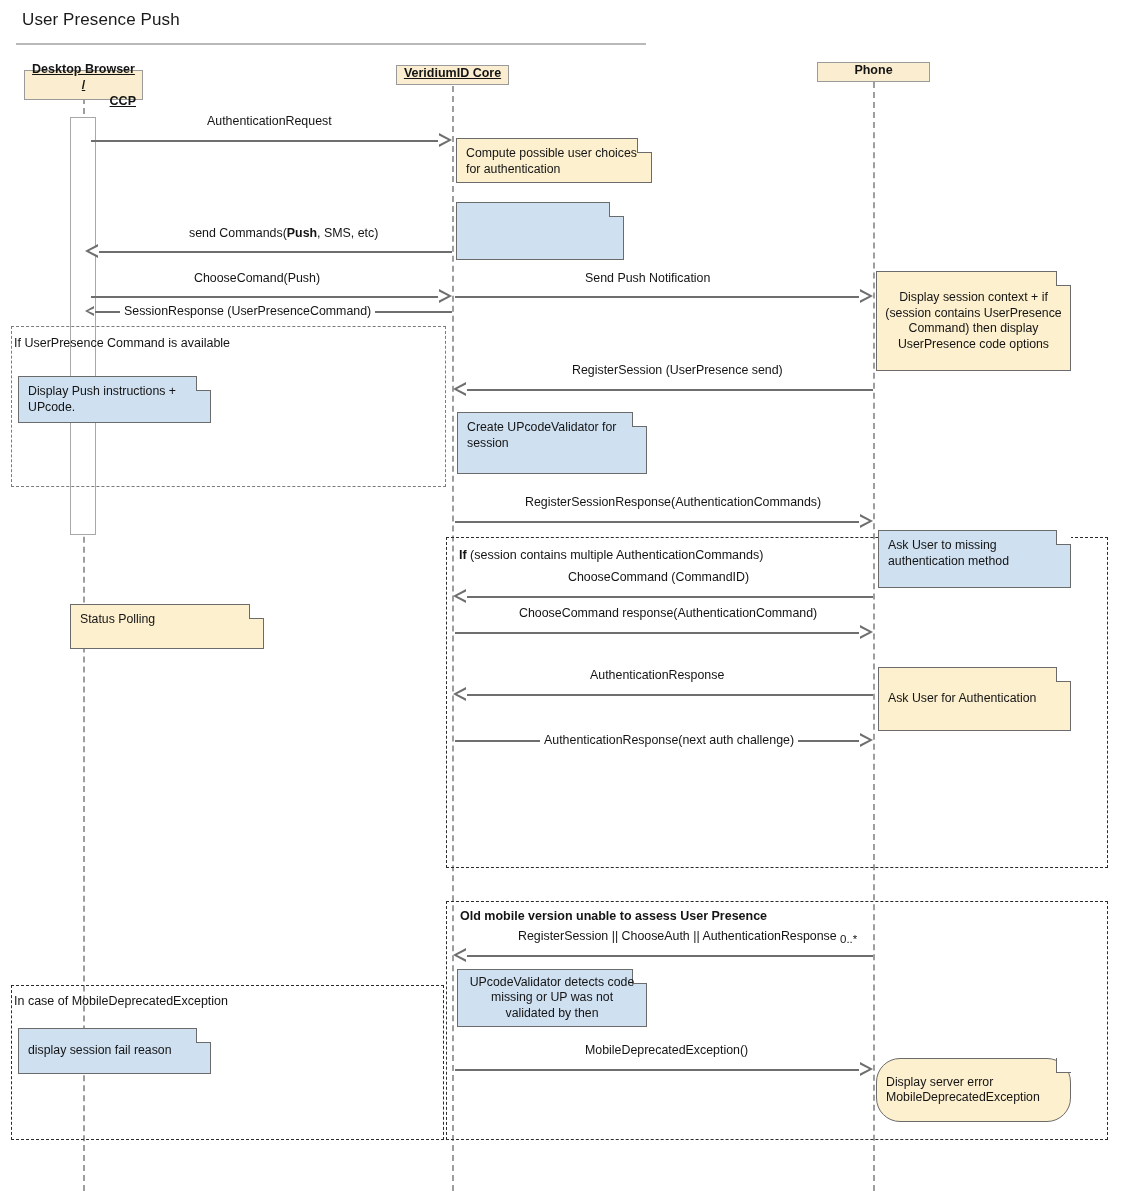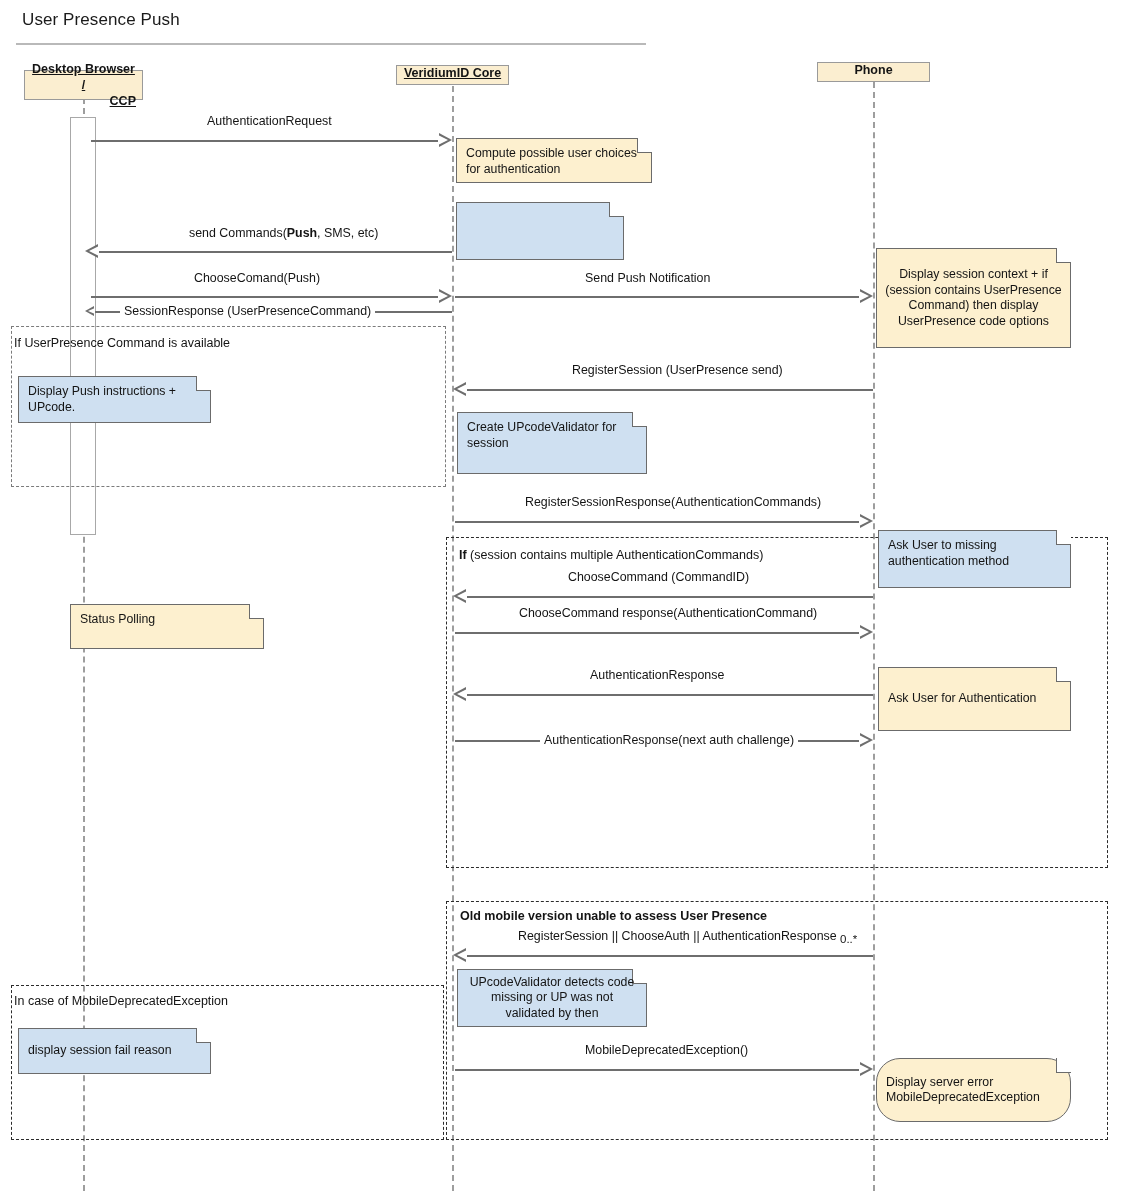--- a/index.html
+++ b/index.html
@@ -214,21 +214,21 @@
 
   <div class="note yellow" style="left:456px;top:138px;width:196px;height:45px;">
     <span class="note-fold"></span>
     <span class="note-body">Compute possible user choices for authentication</span>
   </div>
 
   <div class="note blue" style="left:456px;top:202px;width:168px;height:58px;">
     <span class="note-fold"></span>
   </div>
 
-  <div class="note yellow center" style="left:876px;top:248px;width:195px;height:100px;">
+  <div class="note yellow center" style="left:876px;top:271px;width:195px;height:100px;">
     <span class="note-fold"></span>
     <span class="note-body">Display session context + if (session contains UserPresence Command) then display UserPresence code options</span>
   </div>
 
   <div class="note blue" style="left:18px;top:376px;width:193px;height:47px;">
     <span class="note-fold"></span>
     <span class="note-body">Display Push instructions + UPcode.</span>
   </div>
 
   <div class="note blue" style="left:457px;top:412px;width:190px;height:62px;">

